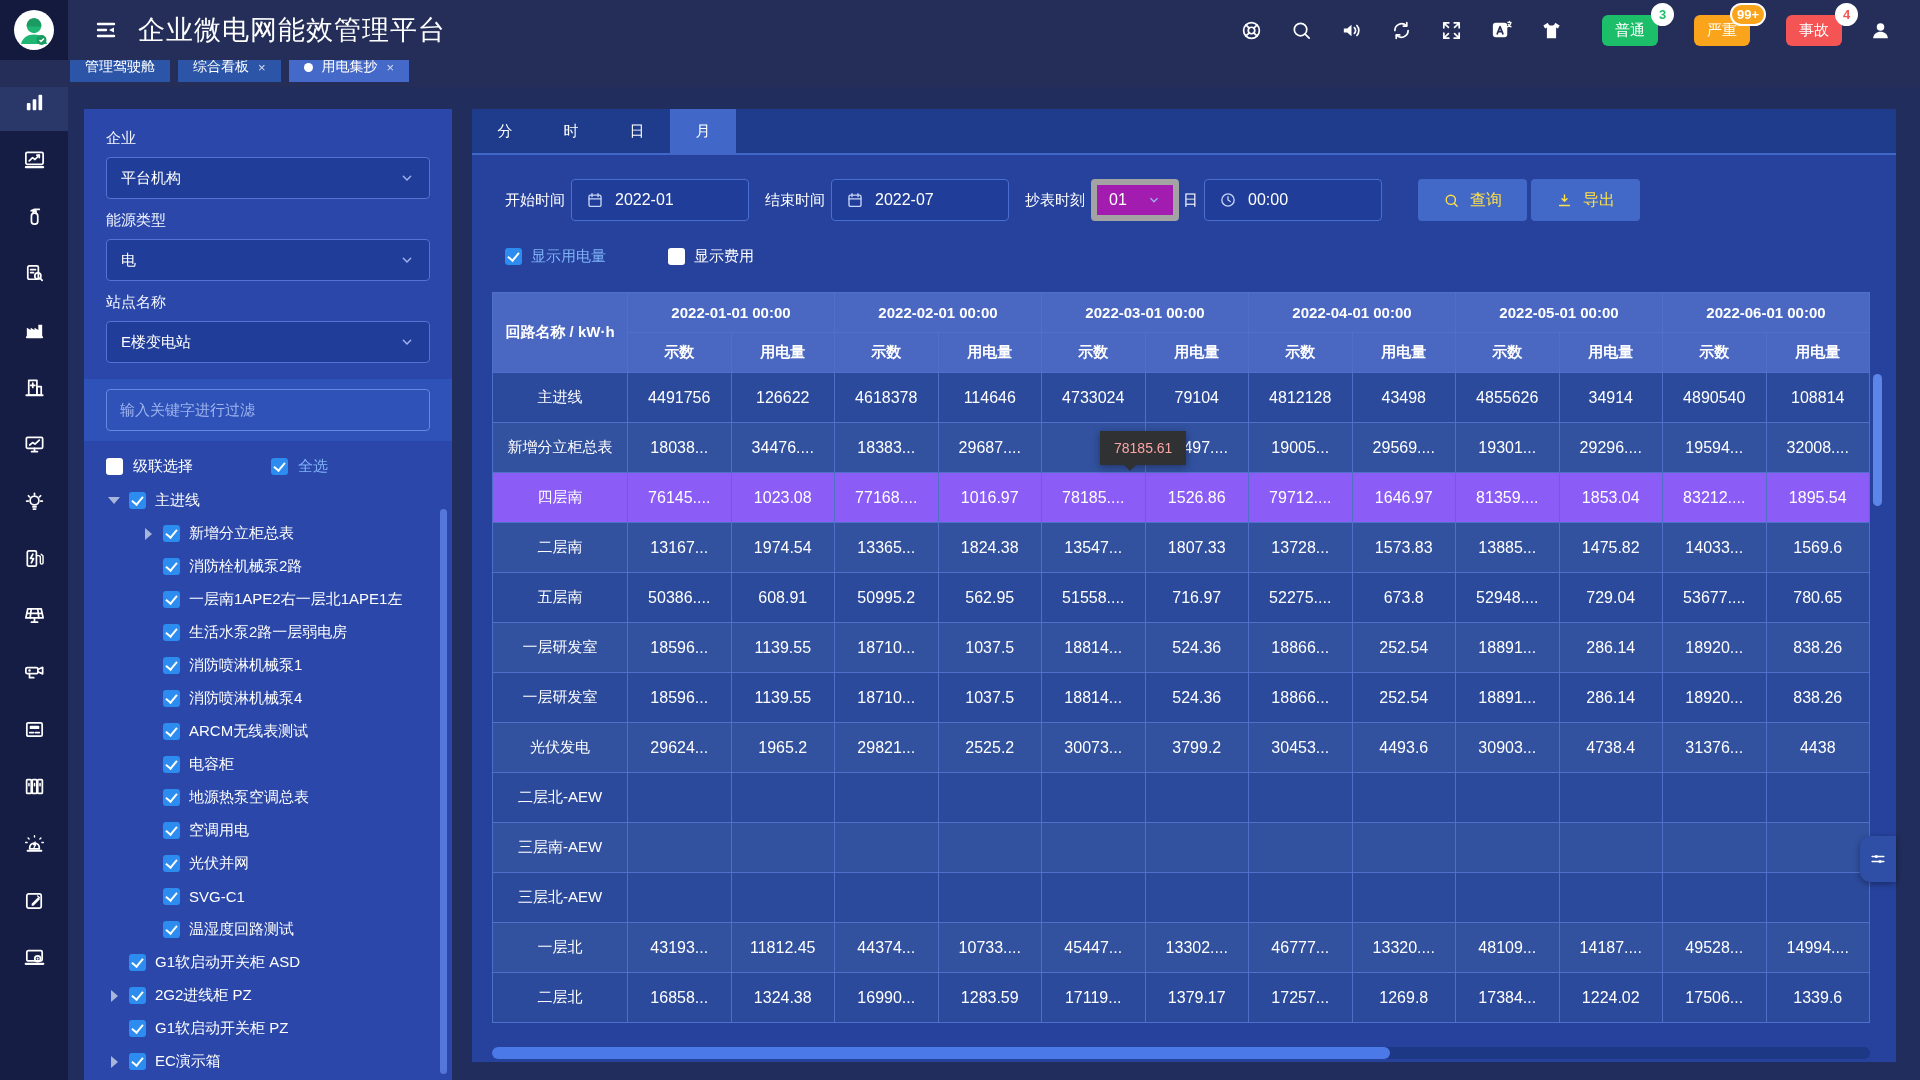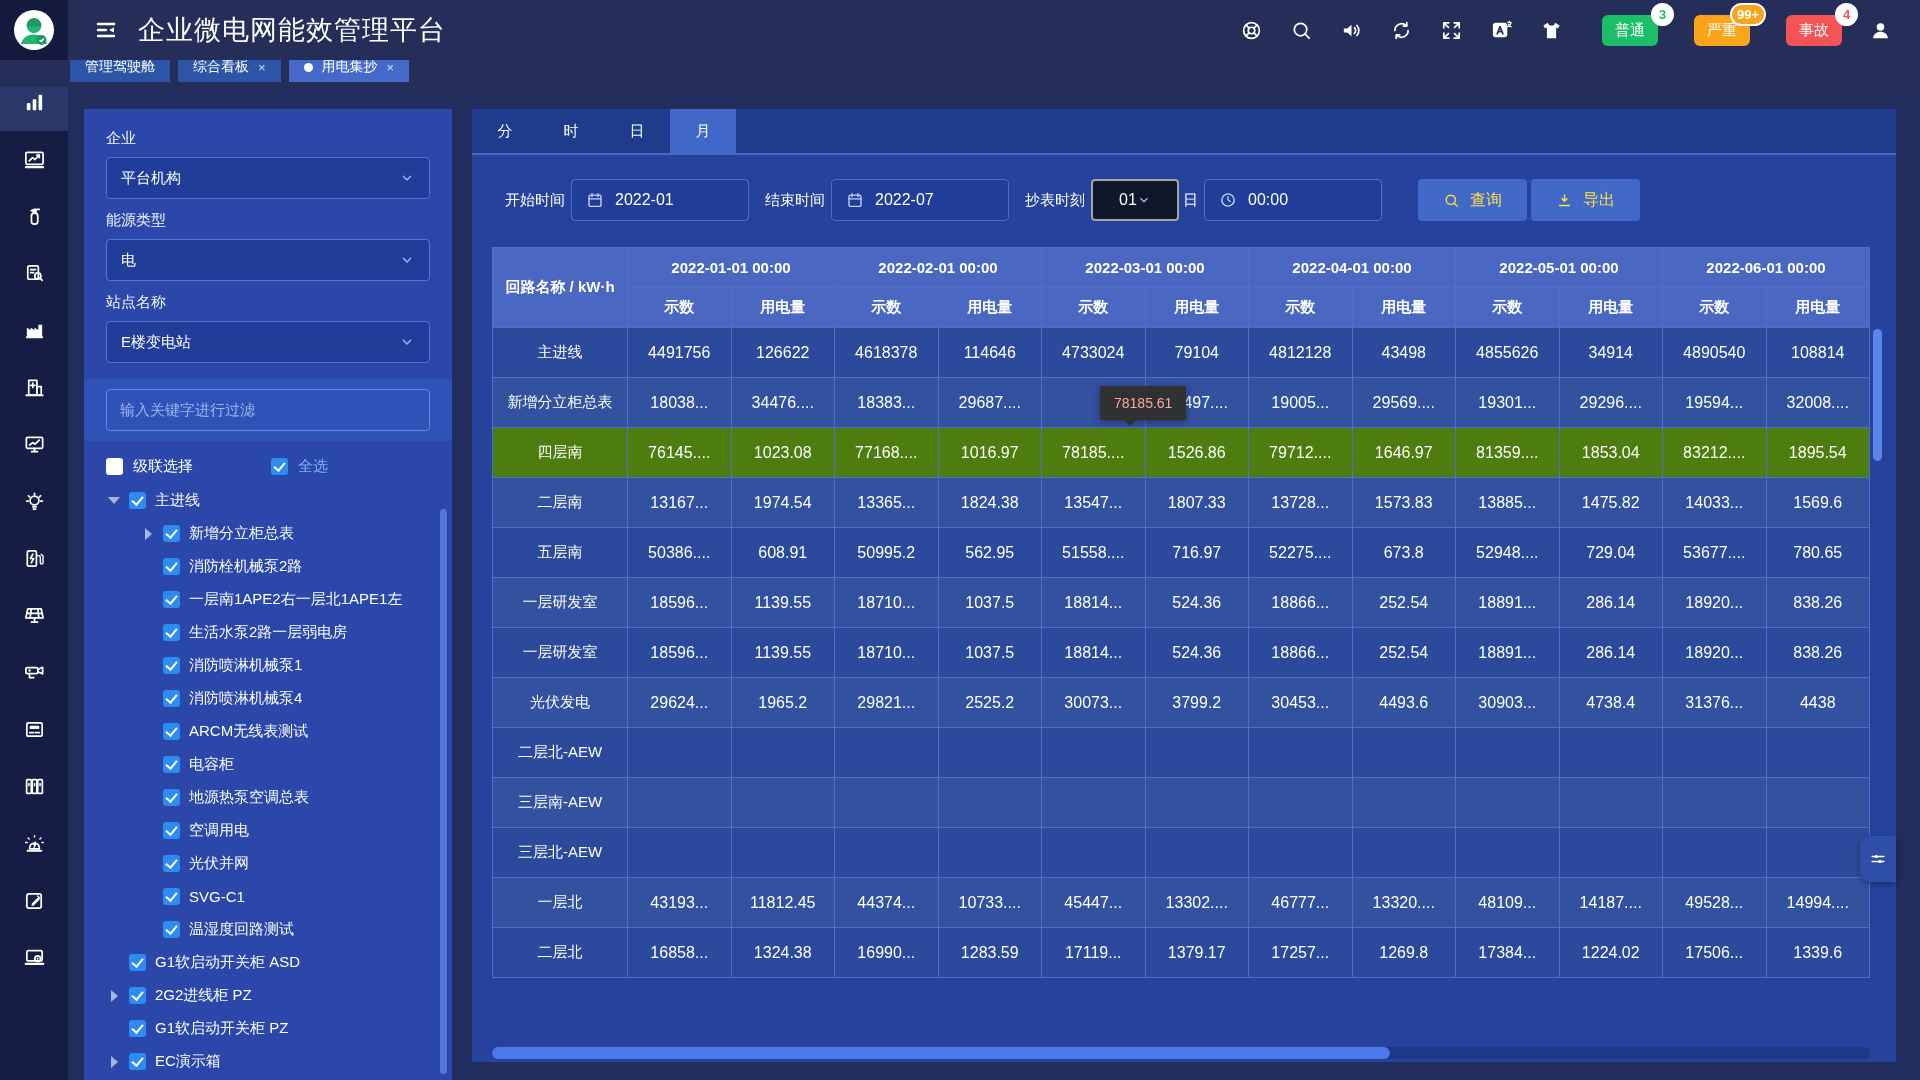--- a/index.html
+++ b/index.html
@@ -53,38 +53,38 @@
 
 
 .main{position:absolute;left:472px;top:109px;width:1424px;height:953px;background:#26429D;overflow:hidden}
 .pstrip{height:46px;background:#1E3B8C;display:flex;border-bottom:2px solid #4168C8}
 .ptab{width:66px;display:flex;align-items:center;justify-content:center;font-size:15px;cursor:pointer}
 .ptab.active{background:#4168C8}
 .toolbar{display:flex;align-items:center;margin:24px 0 0 33px;gap:4px;font-size:15px;white-space:nowrap}
 .tlabel{margin-right:2px}
 .dinput{height:42px;border:1px solid #4A6FD0;border-radius:4px;background:#1F3D99;display:flex;align-items:center;gap:11px;padding:0 14px;font-size:16px;width:178px;color:#fff;cursor:pointer}
 .dinput .micon{color:#C7D4F5;display:flex}
-.dselect{height:42px;border:2px solid #a3a3a3;border-radius:4px;background:#0f172a;display:flex;align-items:center;justify-content:center;padding:0 12px;font-size:16px;width:88px;cursor:pointer}
+.dselect{height:42px;border:6px solid #a3a3a3;border-radius:4px;background:#a21caf;display:flex;align-items:center;justify-content:space-between;padding:0 12px;font-size:16px;width:88px;cursor:pointer}
 .btn{height:42px;background:#4268C8;border-radius:4px;display:flex;align-items:center;gap:10px;padding:0 25px;font-size:16px;cursor:pointer;border:none;color:#fde047}
 .btn .micon{display:flex}
 .btn.query{margin-left:32px}
 .showrow{display:flex;align-items:center;margin:26px 0 0 33px;font-size:15px}
 .showrow .cb{margin-right:9px}
 .showrow .gap{width:62px}
 
 
 .twrap{position:relative;margin:26px 0 0 20px;width:1378px}
 table{border-collapse:collapse;table-layout:fixed;width:1378px}
 th,td{border:1px solid #4E70C8;text-align:center;color:#fff;overflow:hidden;white-space:nowrap}
 thead th{background:#4A68C2;height:40px;font-size:15px;font-weight:700}
 th.namecol{font-size:15px}
 tbody td{height:50px;font-size:16px}
 tr.odd td{background:#2C4A9B}
 tr.even td{background:#32519F}
-tr.hover td{background:#4d7c0f}
+tr.hover td{background:#8b5cf6}
 td.namecell{font-size:15px}
 .tooltip{position:absolute;left:608px;top:139px;background:#303133;border-radius:0;padding:9px 14px;font-size:14px;color:#fca5a5;z-index:5;box-shadow:0 2px 8px rgba(0,0,0,.35)}
 .tooltip::after{content:"";position:absolute;left:24px;bottom:-6px;border-left:6px solid transparent;border-right:6px solid transparent;border-top:6px solid #303133}
 .vthumb{position:absolute;left:1381px;top:82px;width:9px;height:132px;background:#5C85EA;border-radius:5px;cursor:pointer}
 .hscroll{position:absolute;left:20px;top:938px;width:1378px;height:12px;background:#1D3884;border-radius:6px}
 .hthumb{width:898px;height:12px;background:#4C79E8;border-radius:6px;cursor:pointer}
 .rhandle{position:absolute;left:1860px;top:836px;width:36px;height:46px;background:#2E4FA5;border-radius:10px 0 0 10px;display:flex;align-items:center;justify-content:center;box-shadow:0 2px 6px rgba(0,0,0,.35);cursor:pointer;z-index:6;color:#fff}
 </style>
 </head>
 <body>
@@ -547,20 +547,27 @@
       <button class="btn">
         <span class="micon">
             <svg width="17" height="17" viewBox="0 0 24 24" fill="none" stroke="currentColor" stroke-width="2" stroke-linecap="round" stroke-linejoin="round">
               <path d="M12 4v9M8.5 9.5L12 13l3.5-3.5M5 19h14"></path>
             </svg>
           </span>
         <span>导出</span>
       </button>
     </div>
 
+    <div class="showrow" id="showrow">
+        <span class="cb checked"></span>
+        <span class="linklabel">显示用电量</span>
+        <span class="gap"></span>
+        <span class="cb"></span>
+        <span>显示费用</span>
+      </div>
 
     <div class="twrap">
       <table>
         <colgroup>
             <col style="width:135px">
           </colgroup>
         <thead id="thead">
             <tr>
               <th class="namecol" rowspan="2">回路名称 / kW·h</th>
               <th colspan="2">2022-01-01 00:00</th>

